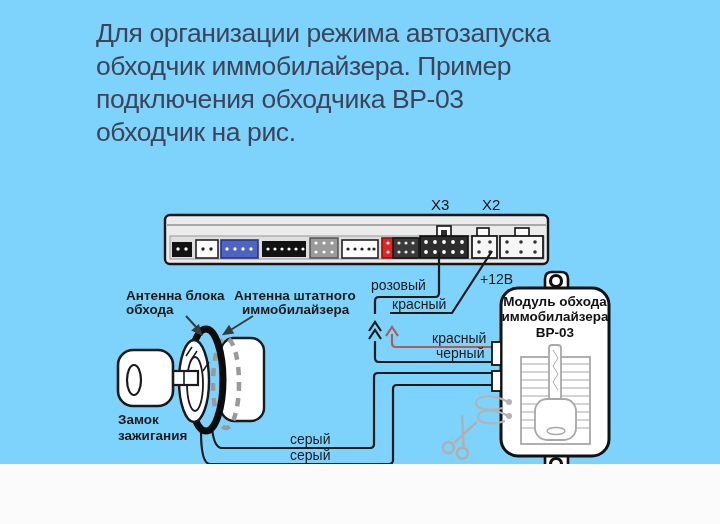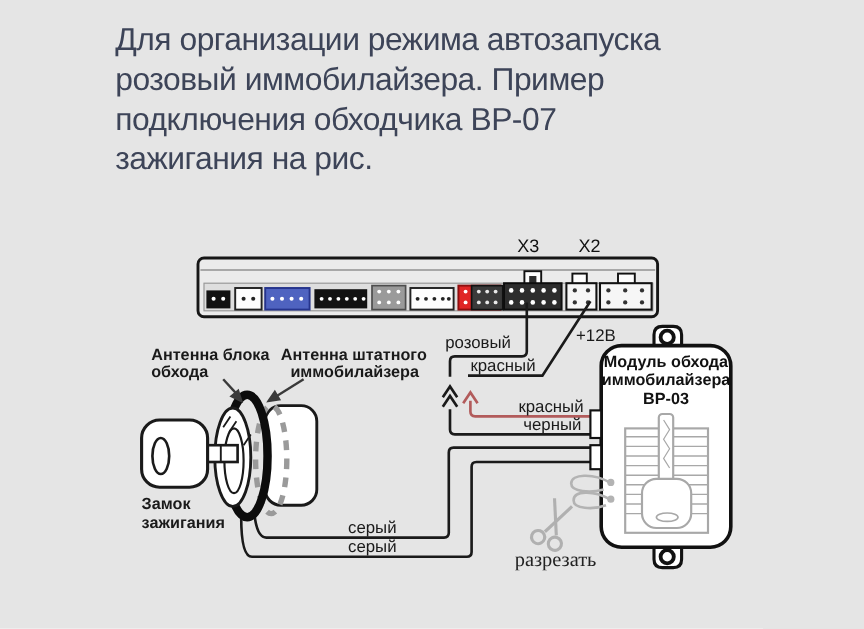--- a/index.html
+++ b/index.html
@@ -1,36 +1,36 @@
 <!DOCTYPE html>
 <html><head>
 <meta charset="utf-8">
 <style>
   html,body{margin:0;padding:0;background:#fbfbfb;}
-  #page{position:relative;width:720px;height:524px;background:#e5e5e5;overflow:hidden;
+  #page{position:relative;width:720px;height:464px;background:#7dd3fc;overflow:hidden;
         font-family:"Liberation Sans",sans-serif;}
   #header{position:absolute;left:96px;top:17px;width:560px;
           color:#3d4458;font-size:26.5px;line-height:33px;font-weight:500;letter-spacing:-0.4px;}
   #diagram-svg{position:absolute;left:0;top:0;}
   .wire-label{font-size:14px;fill:#1a1a1a;}
   .part-label{font-size:13.5px;font-weight:700;fill:#1a1a1a;}
   .conn-label{font-size:15px;fill:#111;}
   .module-label{font-size:13.5px;font-weight:700;fill:#111;text-anchor:middle;}
   .cut-label{font-family:"Liberation Serif",serif;font-size:17px;fill:#222;text-anchor:middle;}
 </style>
 </head>
 <body>
 
 <div id="page">
 
   <div id="header">
     <div>Для организации режима автозапуска</div>
-    <div>розовый иммобилайзера. Пример</div>
-    <div>подключения обходчика ВР-07</div>
-    <div>зажигания на рис.</div>
+    <div>обходчик иммобилайзера. Пример</div>
+    <div>подключения обходчика ВР-03</div>
+    <div>обходчик на рис.</div>
   </div>
 
   <svg id="diagram-svg" width="720" height="524" viewBox="0 0 720 524">
 
     <g>
       <rect x="165" y="215" width="383" height="49" rx="5" fill="#ebebeb" stroke="#161616" stroke-width="2.4"></rect>
       <line x1="167" y1="225" x2="546" y2="225" stroke="#666" stroke-width="1"></line>
       <rect x="170" y="236" width="374" height="23" fill="#dedede" stroke="#999" stroke-width="1"></rect>
 
       <g>

